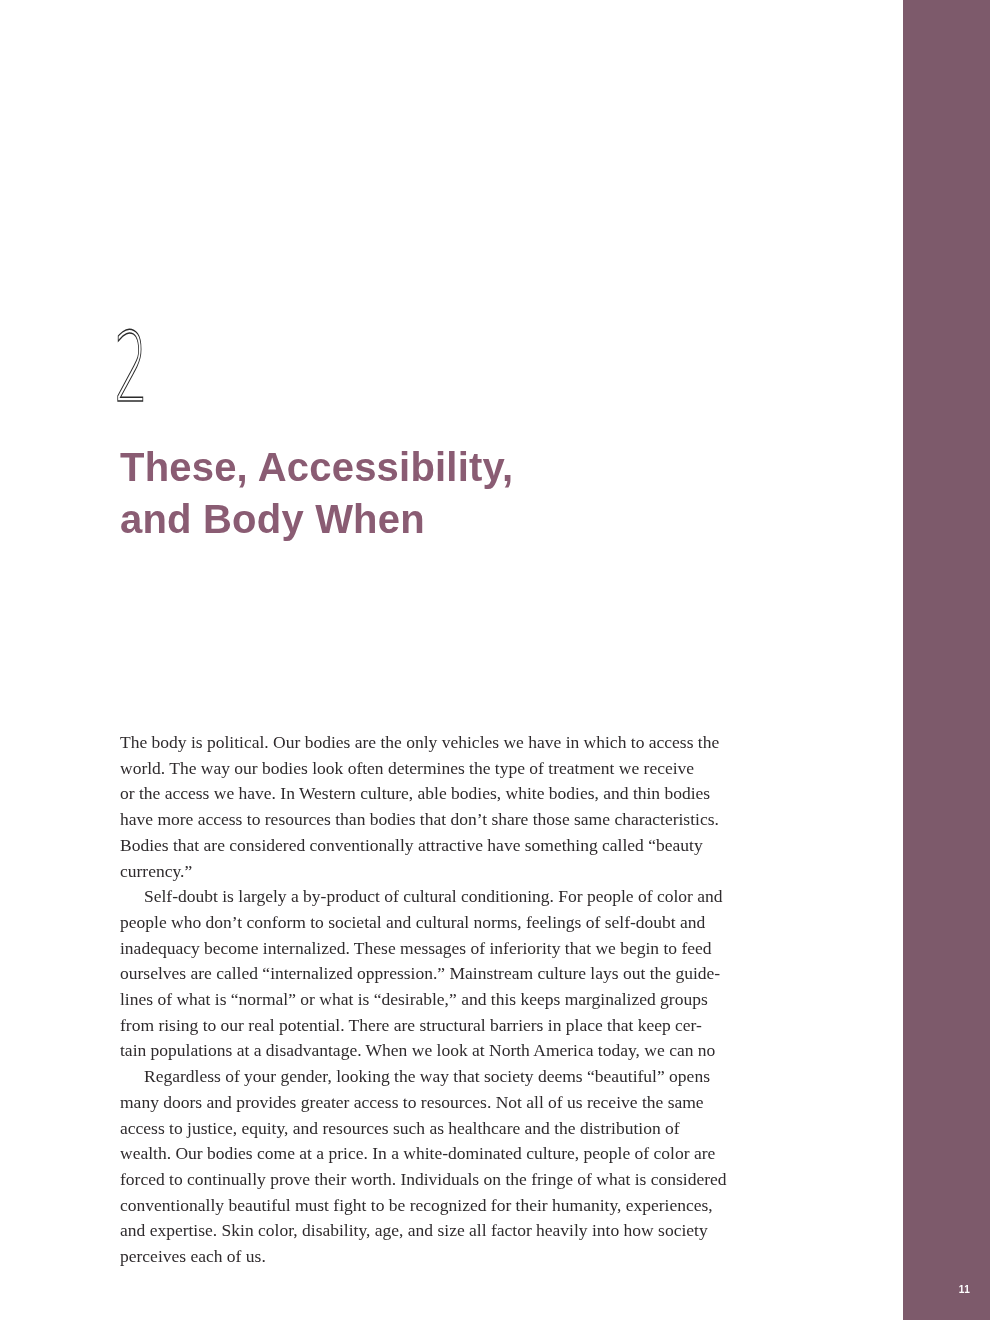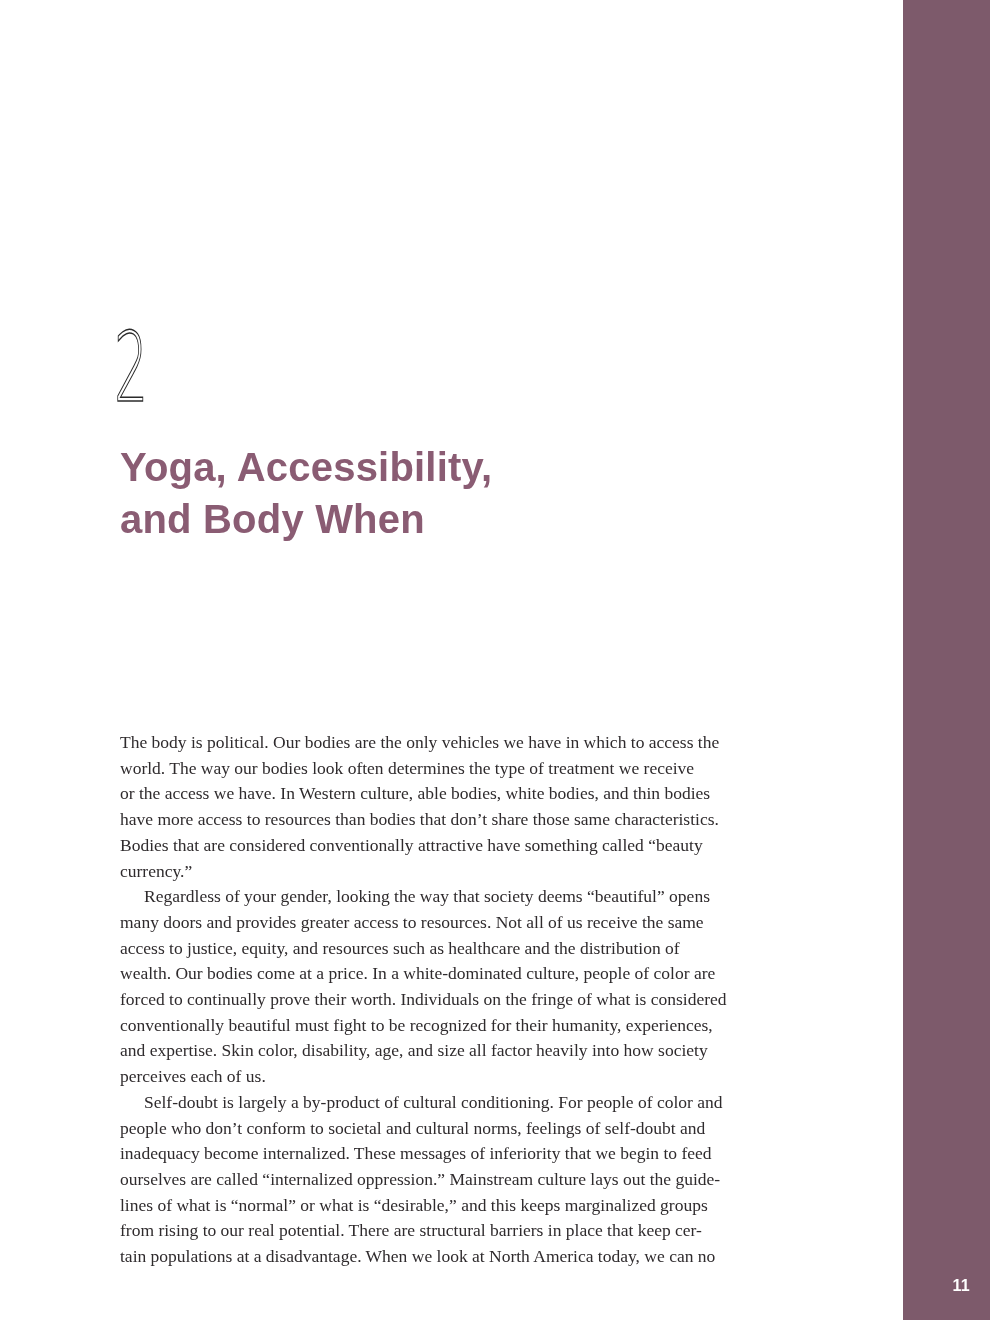--- a/index.html
+++ b/index.html
@@ -19,21 +19,21 @@
     width: 87px;
     height: 100%;
     background: #7d5a6b;
   }
   .page-number {
     position: absolute;
     right: 20px;
     bottom: 25px;
     font-family: "Liberation Sans", sans-serif;
     font-weight: bold;
-    font-size: 16px;
+    font-size: 10px;
     color: #ffffff;
     letter-spacing: 0.3px;
   }
   .chapter-number {
     position: absolute;
     left: 114px;
     top: 318px;
     font-family: "DejaVu Sans", "Liberation Sans", sans-serif;
     font-weight: 200;
     font-size: 96px;
@@ -70,45 +70,45 @@
   .body-text p.indent { text-indent: 24px; }
 </style>
 </head>
 <body>
 
 <div class="page">
 
   <div class="chapter-number">2</div>
 
   <h1 class="chapter-title">
-    <span>Yoga, Accessibility,</span><br>
+    <span>These, Accessibility,</span><br>
     <span>and Body When</span>
   </h1>
 
   <div class="body-text">
       <p>The body is political. Our bodies are the only vehicles we have in which to access the
 world. The way our bodies look often determines the type of treatment we receive
 or the access we have. In Western culture, able bodies, white bodies, and thin bodies
 have more access to resources than bodies that don’t share those same characteristics.
 Bodies that are considered conventionally attractive have something called “beauty
 currency.”</p>
+      <p class="indent">Self-doubt is largely a by-product of cultural conditioning. For people of color and
+people who don’t conform to societal and cultural norms, feelings of self-doubt and
+inadequacy become internalized. These messages of inferiority that we begin to feed
+ourselves are called “internalized oppression.” Mainstream culture lays out the guide-
+lines of what is “normal” or what is “desirable,” and this keeps marginalized groups
+from rising to our real potential. There are structural barriers in place that keep cer-
+tain populations at a disadvantage. When we look at North America today, we can no</p>
       <p class="indent">Regardless of your gender, looking the way that society deems “beautiful” opens
 many doors and provides greater access to resources. Not all of us receive the same
 access to justice, equity, and resources such as healthcare and the distribution of
 wealth. Our bodies come at a price. In a white-dominated culture, people of color are
 forced to continually prove their worth. Individuals on the fringe of what is considered
 conventionally beautiful must fight to be recognized for their humanity, experiences,
 and expertise. Skin color, disability, age, and size all factor heavily into how society
 perceives each of us.</p>
-      <p class="indent">Self-doubt is largely a by-product of cultural conditioning. For people of color and
-people who don’t conform to societal and cultural norms, feelings of self-doubt and
-inadequacy become internalized. These messages of inferiority that we begin to feed
-ourselves are called “internalized oppression.” Mainstream culture lays out the guide-
-lines of what is “normal” or what is “desirable,” and this keeps marginalized groups
-from rising to our real potential. There are structural barriers in place that keep cer-
-tain populations at a disadvantage. When we look at North America today, we can no</p>
     </div>
 
   <div class="sidebar">
     <span class="page-number">11</span>
   </div>
 
 </div>
 
 </body></html>

